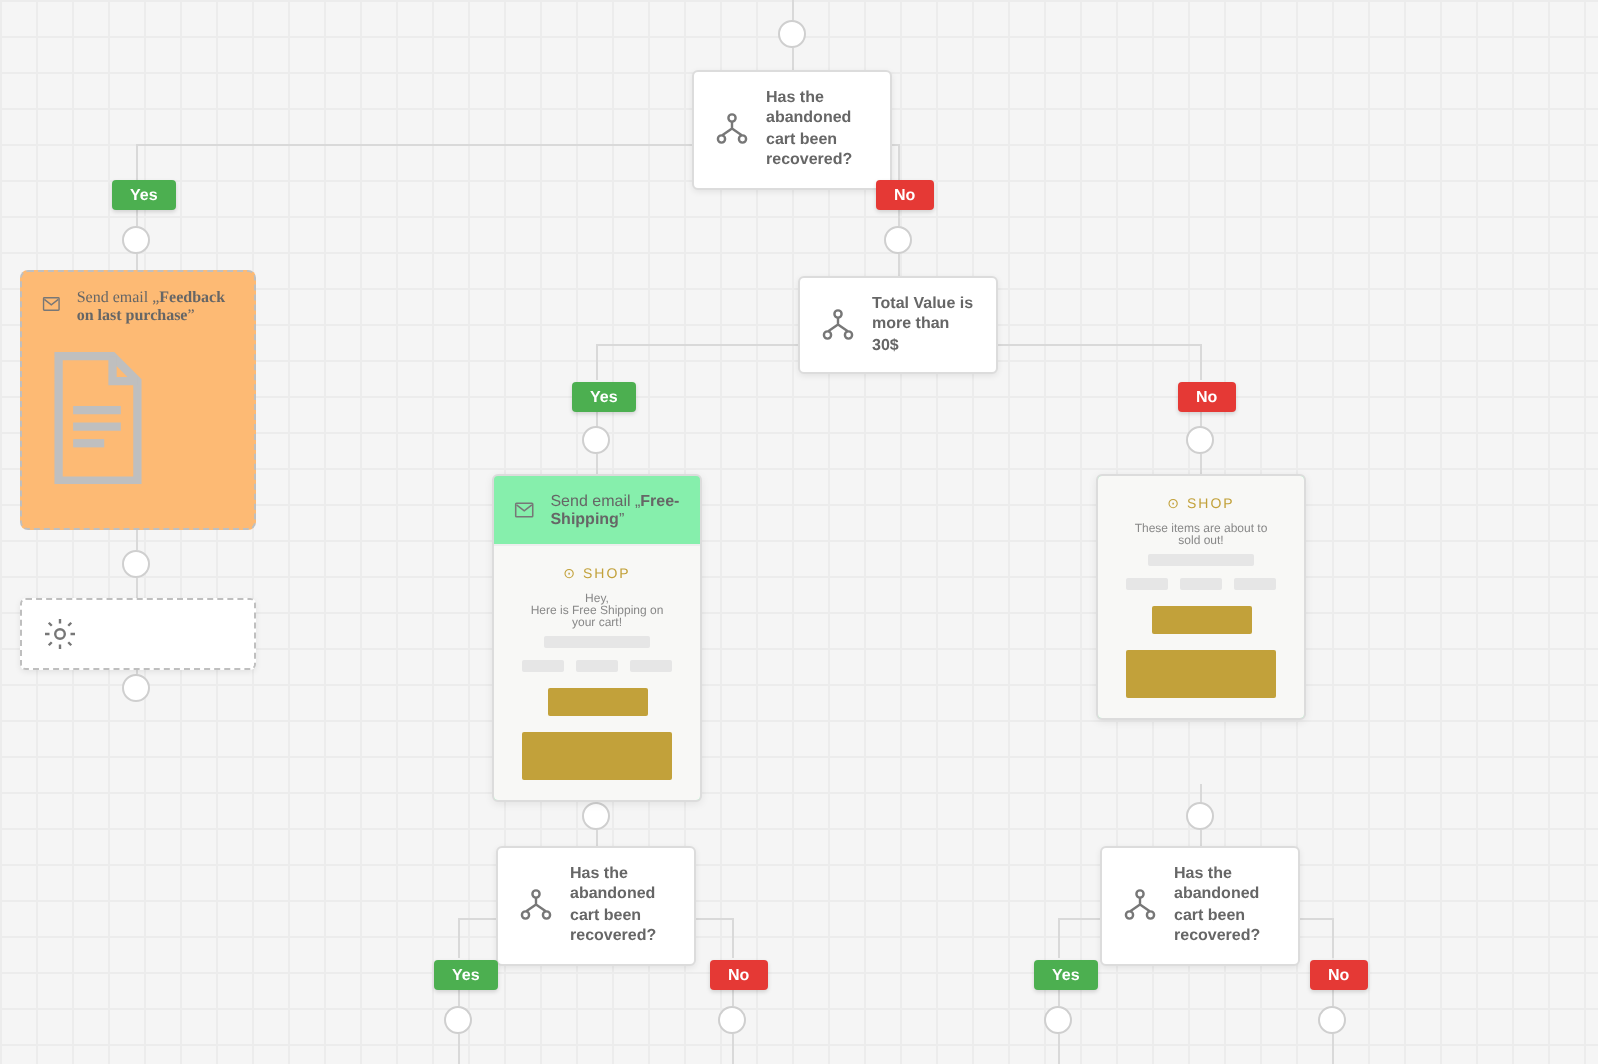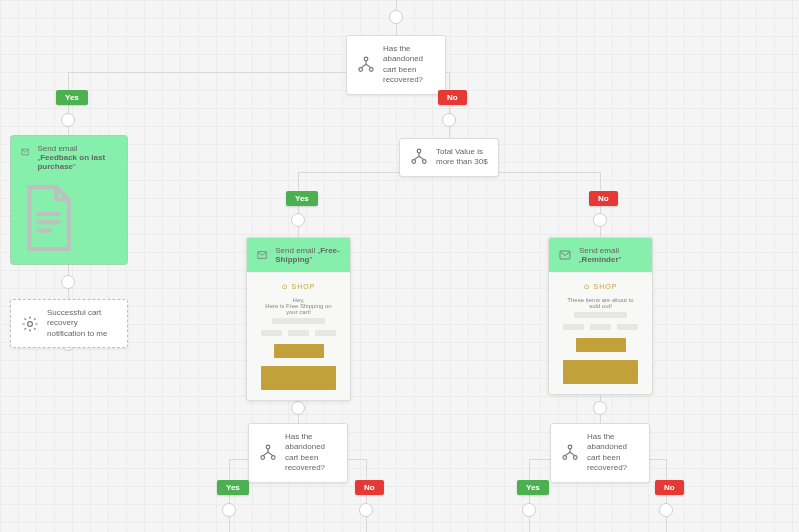--- a/index.html
+++ b/index.html
@@ -30,21 +30,21 @@
   .node.dashed {
     background:#fff;
     border:1px dashed #bfbfbf;
   }
   .node .ic {
     flex:0 0 auto;
     width:18px;height:18px;
     margin-right:8px;
     color:#777;
   }
-  .node .txt { line-height:1.3; }
+  .node .txt { line-height:1.3;font-weight:bold; }
   .badge {
     position:absolute;
     padding:3px 9px;
     border-radius:2px;
     color:#fff;
     font-size:8px;
     font-weight:600;
     text-align:center;
     box-shadow:0 1px 2px rgba(0,0,0,.15);
   }
@@ -91,22 +91,23 @@
   }
   .emailcard .preview .band {
     background:#c2a13a; height:24px; border-radius:1px; width:100%;
   }
 
   
   .fbcard {
     position:absolute;
     border:1px dashed #bfbfbf;
     border-radius:4px;
-    background:#86efac;
+    background:#fdba74;
     padding:8px 10px;
+    font-family:Liberation Serif, serif;
   }
   .fbcard .fbhdr { display:flex; align-items:flex-start; font-size:8px; color:#666; }
   .fbcard .fbhdr .ic { width:16px;height:16px;margin-right:8px;color:#777; }
   .fbcard .doc { margin:14px auto 6px; width:56px; color:#bfbfbf; }
 
   
   .hline, .vline { position:absolute; background:#d9d9d9; }
   .hline { height:1px; }
   .vline { width:1px; }
 </style>
@@ -222,21 +223,20 @@
   </div>
   <svg class="doc" viewBox="0 0 54 64">
       <use href="#i-doc"></use>
     </svg>
 </div>
 
 <div class="node dashed" style="left:10px; top:299px; width:118px;">
   <svg class="ic" viewBox="0 0 24 24">
       <use href="#i-gear"></use>
     </svg>
-  <span class="txt">Successful cart recovery notification to me</span>
 </div>
 
 <div class="node" style="left:399px; top:138px; width:100px;">
   <svg class="ic" viewBox="0 0 24 24">
       <use href="#i-branch"></use>
     </svg>
   <span class="txt">Total Value is more than 30$</span>
 </div>
 
 <div class="badge yes" style="left:286px; top:191px;"><span>Yes</span></div>
@@ -260,28 +260,20 @@
         <div></div>
         <div></div>
         <div></div>
       </div>
     <div class="cta">&nbsp;</div>
     <div class="band"></div>
   </div>
 </div>
 
 <div class="emailcard" style="left:548px; top:237px; width:105px;">
-  <div class="hdr">
-    <svg class="ic" viewBox="0 0 24 24">
-        <use href="#i-mail"></use>
-      </svg>
-    <span class="txt">
-      <span>Send email „</span><b>Reminder</b><span>”</span>
-    </span>
-  </div>
   <div class="preview">
     <div class="logo">⊙ SHOP</div>
     <div>These items are about to sold out!</div>
     <div class="bar"></div>
     <div class="row3">
         <div></div>
         <div></div>
         <div></div>
       </div>
     <div class="cta">&nbsp;</div>

